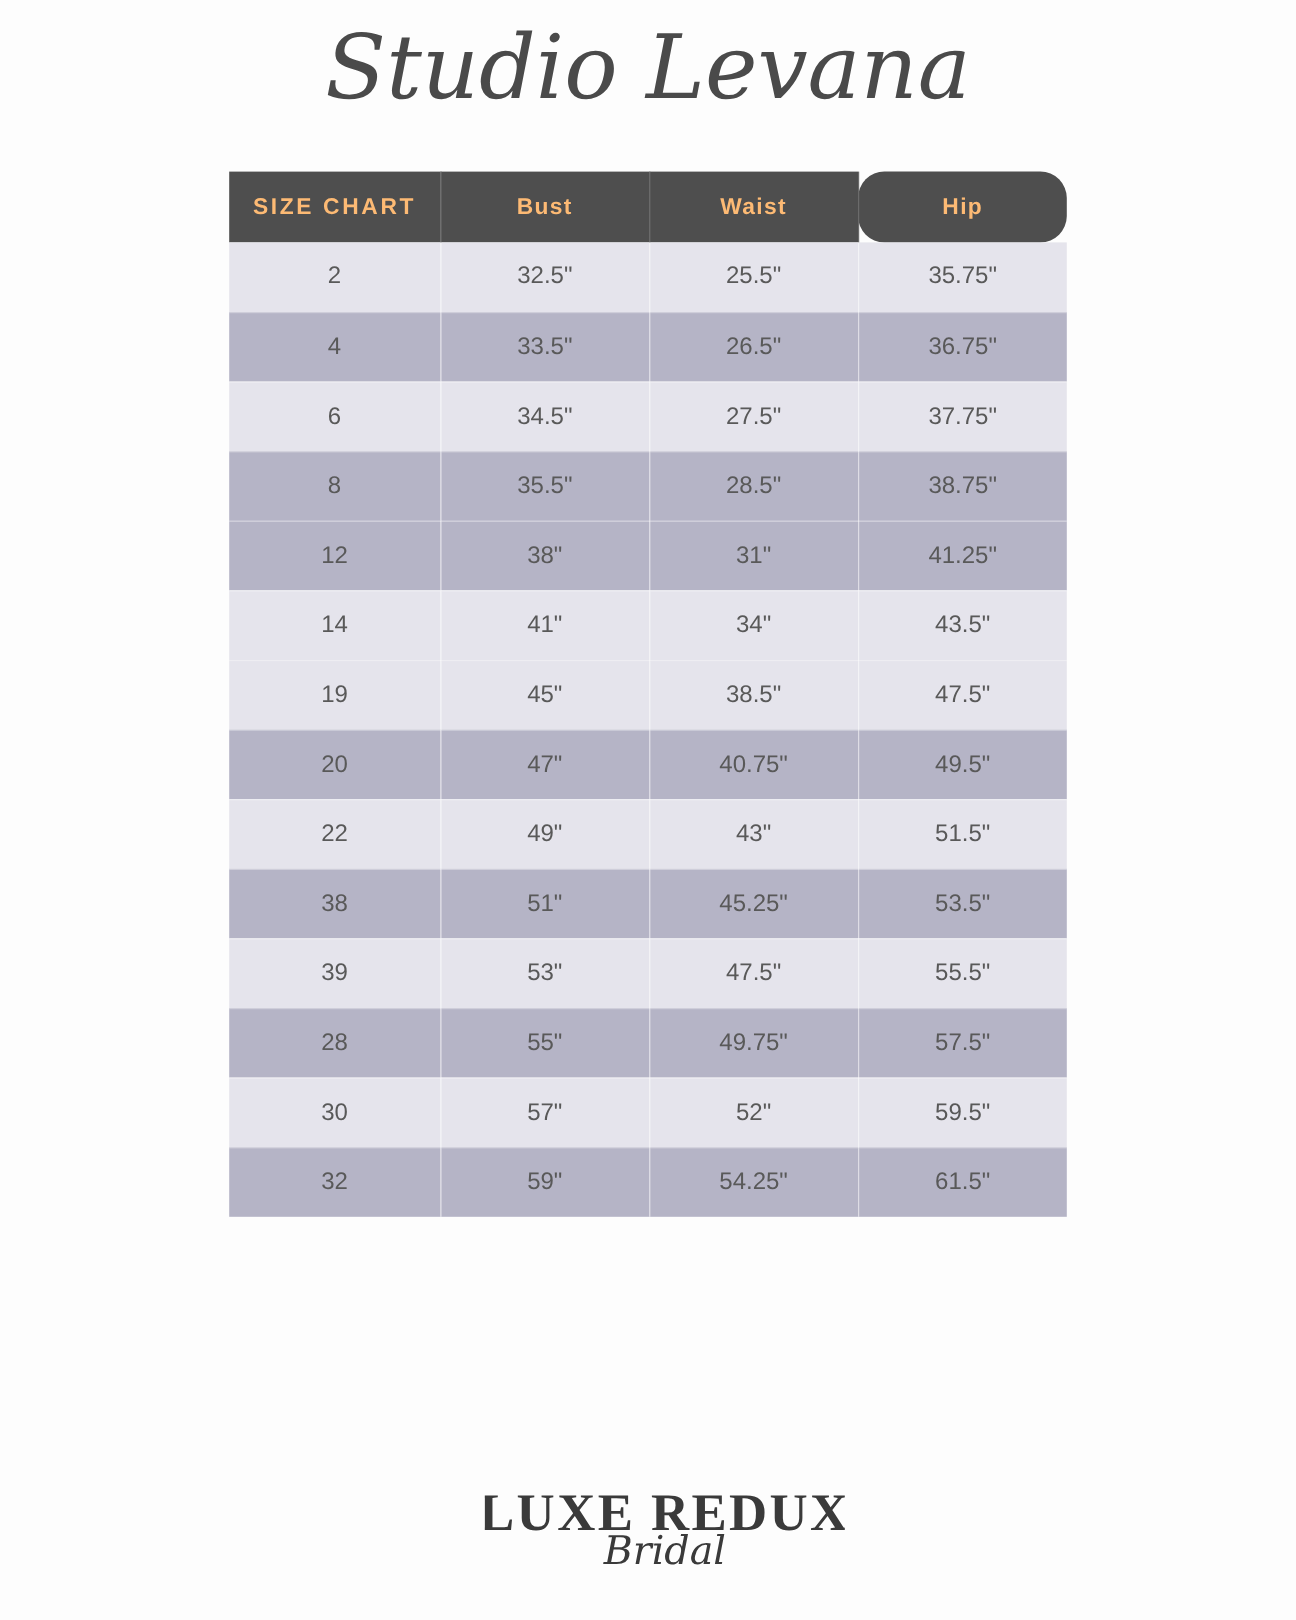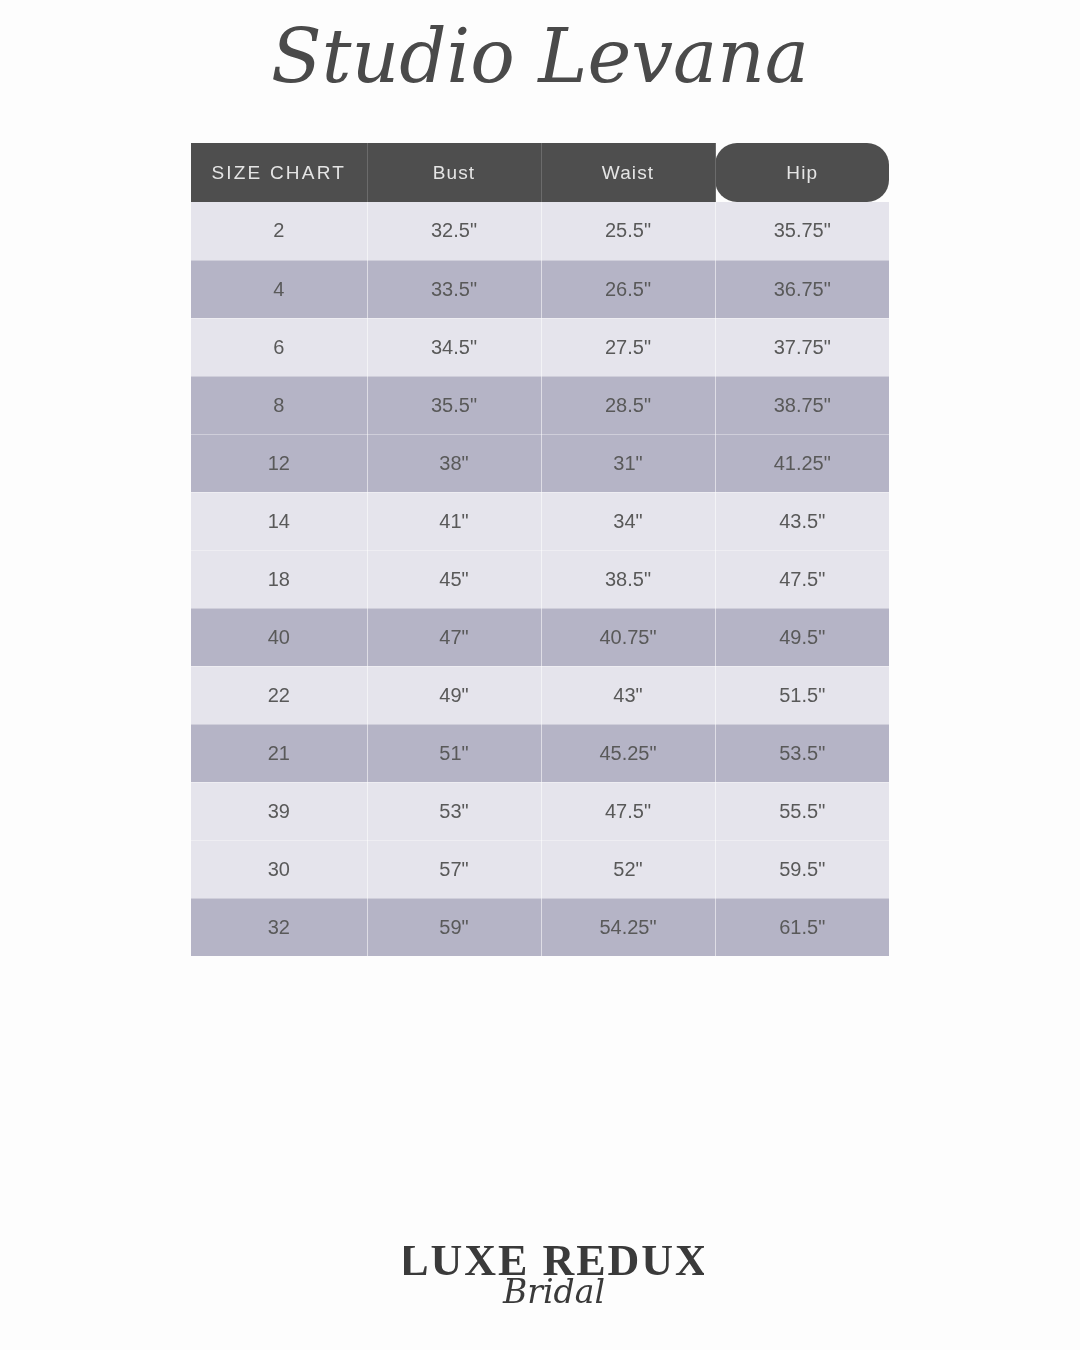--- a/index.html
+++ b/index.html
@@ -54,23 +54,23 @@
     table-layout: fixed;
   }
 
   table.size-chart col.c-size  { width: 176px; }
   table.size-chart col.c-bust  { width: 174px; }
   table.size-chart col.c-waist { width: 174px; }
   table.size-chart col.c-hip   { width: 174px; }
 
   thead tr.header-row th {
     background: #4e4e4e;
-    color: #e5e5e5;
+    color: #fdba74;
     height: 59px;
-    font-weight: 400;
+    font-weight: 700;
     font-size: 19px;
     text-align: center;
     vertical-align: middle;
     border-right: 1px solid #6b6b6b;
   }
   thead tr.header-row th:last-child { border-right: none; border-radius: 22px; }
 
   th.header-size {
     font-size: 19px;
     letter-spacing: 2.2px;
@@ -181,48 +181,54 @@
             <td>31"</td>
             <td>41.25"</td>
           </tr>
           <tr class="data-row row-light">
             <td>14</td>
             <td>41"</td>
             <td>34"</td>
             <td>43.5"</td>
           </tr>
           <tr class="data-row row-light">
-            <td>18</td>
+            <td>19</td>
             <td>45"</td>
             <td>38.5"</td>
             <td>47.5"</td>
           </tr>
           <tr class="data-row row-dark">
-            <td>40</td>
+            <td>20</td>
             <td>47"</td>
             <td>40.75"</td>
             <td>49.5"</td>
           </tr>
           <tr class="data-row row-light">
             <td>22</td>
             <td>49"</td>
             <td>43"</td>
             <td>51.5"</td>
           </tr>
           <tr class="data-row row-dark">
-            <td>21</td>
+            <td>38</td>
             <td>51"</td>
             <td>45.25"</td>
             <td>53.5"</td>
           </tr>
           <tr class="data-row row-light">
             <td>39</td>
             <td>53"</td>
             <td>47.5"</td>
             <td>55.5"</td>
+          </tr>
+          <tr class="data-row row-dark">
+            <td>28</td>
+            <td>55"</td>
+            <td>49.75"</td>
+            <td>57.5"</td>
           </tr>
           <tr class="data-row row-light">
             <td>30</td>
             <td>57"</td>
             <td>52"</td>
             <td>59.5"</td>
           </tr>
           <tr class="data-row row-dark">
             <td>32</td>
             <td>59"</td>

